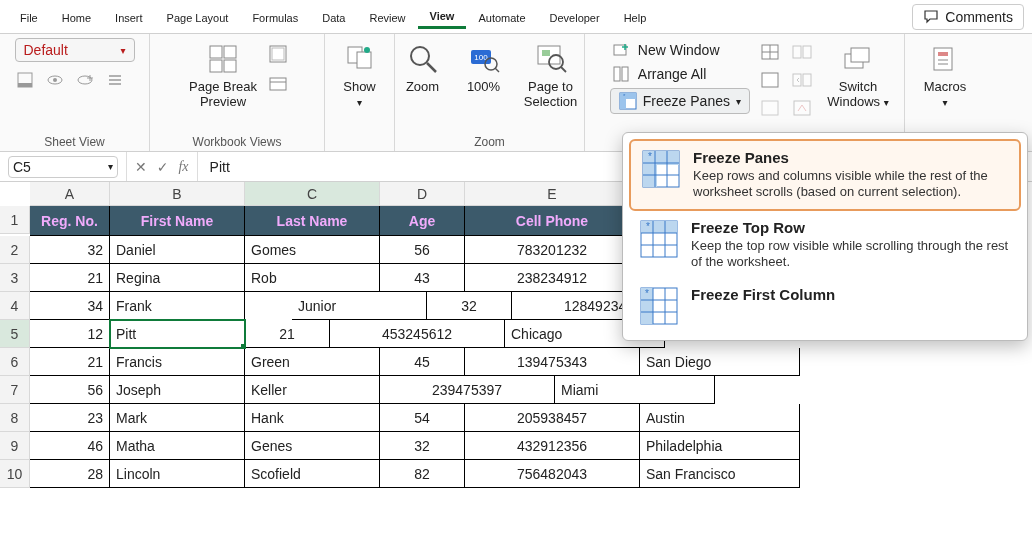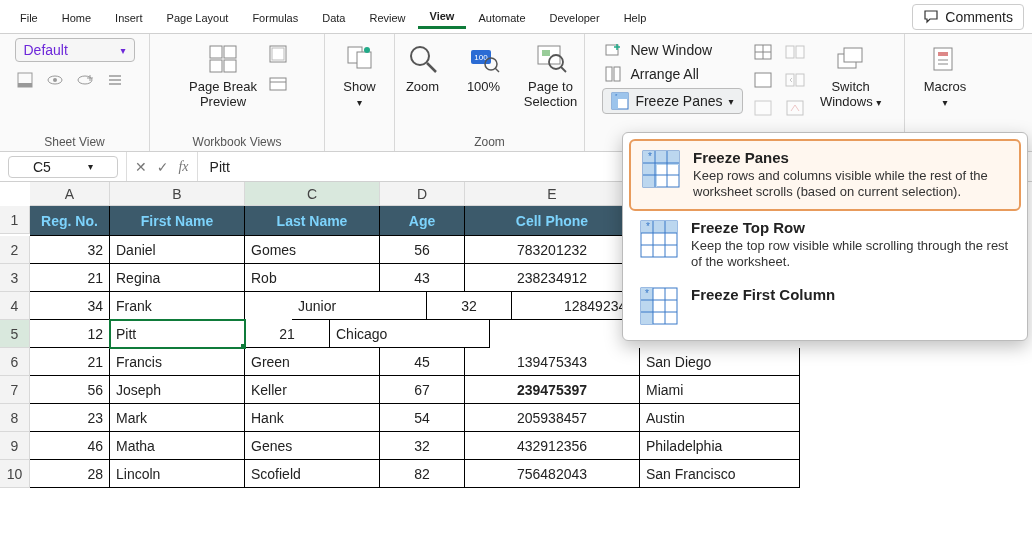--- a/index.html
+++ b/index.html
@@ -13,42 +13,42 @@
 .ribbon{display:flex;height:118px;border-bottom:1px solid #d0d0d0;background:#fafafa;}
 .group{border-right:1px solid #d8d8d8;padding:4px 10px 0;display:flex;flex-direction:column;align-items:center;position:relative;}
 .group-label{font-size:12px;color:#555;text-align:center;margin-top:auto;padding:4px 0 2px;}
 .group-body{display:flex;align-items:flex-start;gap:8px;flex:1;}
 .ctrl{display:flex;flex-direction:column;align-items:center;justify-content:flex-start;gap:2px;font-size:13px;padding:2px 4px;border-radius:4px;}
 .ctrl.big{width:64px;}
 .ctrl .icn{width:38px;height:38px;display:flex;align-items:center;justify-content:center;}
 .ctrl .lbl{text-align:center;line-height:1.15;}
 .mini-row{display:flex;gap:10px;}
 .mini{width:20px;height:20px;color:#888;display:flex;align-items:center;justify-content:center;}
-.dd-box{border:1px solid #bbb;border-radius:4px;padding:3px 8px;width:120px;color:#6d28d9;display:flex;justify-content:space-between;align-items:center;background:#f6f6f6;}
+.dd-box{border:1px solid #bbb;border-radius:4px;padding:3px 8px;width:120px;color:#b91c1c;display:flex;justify-content:space-between;align-items:center;background:#f6f6f6;}
 .freeze-btn{display:flex;align-items:center;gap:6px;border:1px solid #bbb;border-radius:4px;padding:3px 8px;background:#eef0f1;}
 .stack{display:flex;flex-direction:column;gap:4px;font-size:14px;}
 .stack-item{display:flex;align-items:center;gap:8px;padding:1px 2px;}
 .smicn{width:18px;height:18px;display:flex;align-items:center;justify-content:center;}
 
 .fbar{display:flex;align-items:center;height:30px;border-bottom:1px solid #d0d0d0;}
-.namebox{width:110px;border:1px solid #ccc;border-radius:4px;margin:2px 8px;padding:2px 24px;display:flex;align-items:center;justify-content:space-between;}
+.namebox{width:110px;border:1px solid #ccc;border-radius:4px;margin:2px 8px;padding:2px 4px;display:flex;align-items:center;justify-content:space-between;}
 .fbar-icons{display:flex;gap:10px;color:#777;padding:0 8px;border-left:1px solid #ddd;border-right:1px solid #ddd;height:100%;align-items:center;}
 .fx{font-style:italic;font-family:Georgia,serif;}
 .formula-input{flex:1;padding:0 12px;}
 
 .grid{position:relative;}
 .colhdrs{display:flex;margin-left:30px;}
 .colhdr{height:24px;background:#f3f3f3;border-right:1px solid #d8d8d8;border-bottom:1px solid #d8d8d8;display:flex;align-items:center;justify-content:center;font-size:14px;color:#444;}
 .colhdr.sel{background:#d9e8dd;}
 .rows{}
 .row{display:flex;}
 .rowhdr{width:30px;height:28px;background:#f3f3f3;border-right:1px solid #d8d8d8;border-bottom:1px solid #d8d8d8;display:flex;align-items:center;justify-content:center;font-size:14px;color:#444;}
 .rowhdr.sel{background:#d9e8dd;}
 .cell{height:28px;border-right:1px solid #000;border-bottom:1px solid #000;padding:0 6px;display:flex;align-items:center;overflow:hidden;white-space:nowrap;}
-.hdrcell{background:#3c5a6b;color:#7dd3fc;font-weight:600;justify-content:center;}
+.hdrcell{background:#3c5a6b;color:#f0abfc;font-weight:600;justify-content:center;}
 .num{justify-content:flex-end;}
 .ctr{justify-content:center;}
 .row1 .cell{height:30px;}
 .selcell{outline:2px solid #0f7b3a;outline-offset:-1px;position:relative;}
 .selcell::after{content:"";position:absolute;right:-3px;bottom:-3px;width:6px;height:6px;background:#0f7b3a;}
 
 .fp-menu{position:absolute;left:622px;top:132px;width:406px;background:#fff;border:1px solid #bbb;box-shadow:0 6px 18px rgba(0,0,0,0.25);border-radius:6px;padding:6px;z-index:50;}
 .fp-item{display:flex;gap:12px;padding:8px 10px;border-radius:6px;}
 .fp-item.hl{border:2px solid #e89b5c;background:#fff7ef;}
 .fp-icn{width:40px;height:40px;flex-shrink:0;}
@@ -201,21 +201,21 @@
               <line x1="27" y1="25" x2="32" y2="30" stroke="#555" stroke-width="1.8"></line>
             </svg>
           </span>
         <span class="lbl" style="white-space:pre;">Page to
 Selection</span>
       </div>
     </div>
     <div class="group-label">Zoom</div>
   </div>
 
-  <div class="group" style="width:320px;">
+  <div class="group" style="width:320px;align-items:flex-end;">
     <div class="group-body">
       <div class="stack" style="padding-top:2px;">
         <div class="stack-item">
           <span class="smicn">
               <svg width="18" height="18">
                 <rect x="2" y="4" width="12" height="10" fill="#fff" stroke="#888"></rect>
                 <line x1="13" y1="3" x2="13" y2="9" stroke="#2a8" stroke-width="1.5"></line>
                 <line x1="10" y1="6" x2="16" y2="6" stroke="#2a8" stroke-width="1.5"></line>
               </svg>
             </span>
@@ -372,38 +372,38 @@
         <div class="cell " style="width: 135px; margin-left: 47px;">Junior</div>
         <div class="cell ctr" style="width: 85px;">32</div>
         <div class="cell ctr" style="width: 175px;">128492341</div>
         <div class="cell " style="width: 160px;"></div>
       </div>
       <div class="row">
         <div class="rowhdr sel">5</div>
         <div class="cell num" style="width: 80px;">12</div>
         <div class="cell  selcell" style="width: 135px;">Pitt</div>
         <div class="cell ctr" style="width: 85px;">21</div>
+        <div class="cell ctr" style="width: 175px;">453245612</div>
         <div class="cell " style="width: 160px;">Chicago</div>
       </div>
       <div class="row">
         <div class="rowhdr">6</div>
         <div class="cell num" style="width: 80px;">21</div>
         <div class="cell " style="width: 135px;">Francis</div>
         <div class="cell " style="width: 135px;">Green</div>
         <div class="cell ctr" style="width: 85px;">45</div>
         <div class="cell ctr" style="width: 175px;">139475343</div>
         <div class="cell " style="width: 160px;">San Diego</div>
       </div>
       <div class="row">
         <div class="rowhdr">7</div>
         <div class="cell num" style="width: 80px;">56</div>
         <div class="cell " style="width: 135px;">Joseph</div>
         <div class="cell " style="width: 135px;">Keller</div>
-        <div class="cell ctr" style="width: 85px;">67</div>
-        <div class="cell ctr" style="width: 175px; font-weight: bold;">239475397</div>
+        <div class="cell ctr" style="width: 175px;">239475397</div>
         <div class="cell " style="width: 160px;">Miami</div>
       </div>
       <div class="row">
         <div class="rowhdr">8</div>
         <div class="cell num" style="width: 80px;">23</div>
         <div class="cell " style="width: 135px;">Mark</div>
         <div class="cell " style="width: 135px;">Hank</div>
         <div class="cell ctr" style="width: 85px;">54</div>
         <div class="cell ctr" style="width: 175px;">205938457</div>
         <div class="cell " style="width: 160px;">Austin</div>

